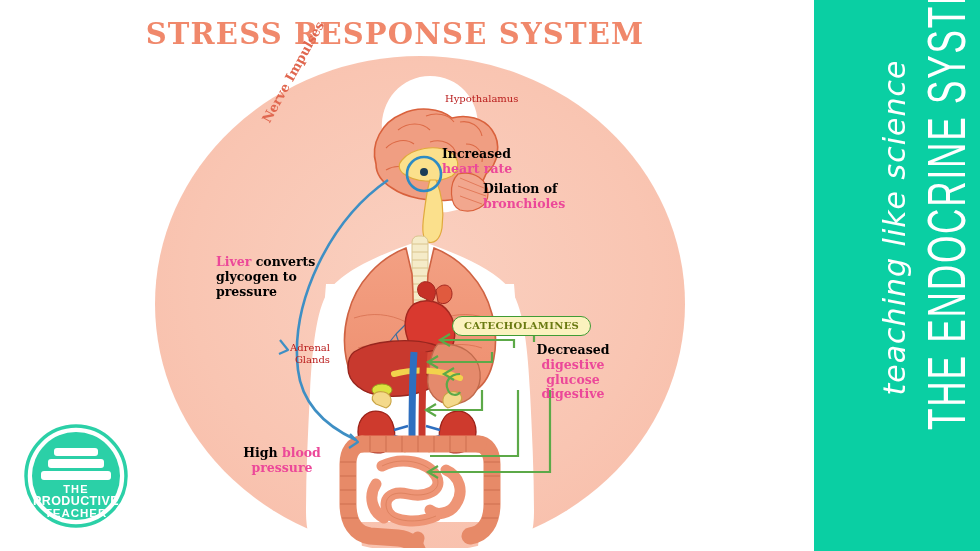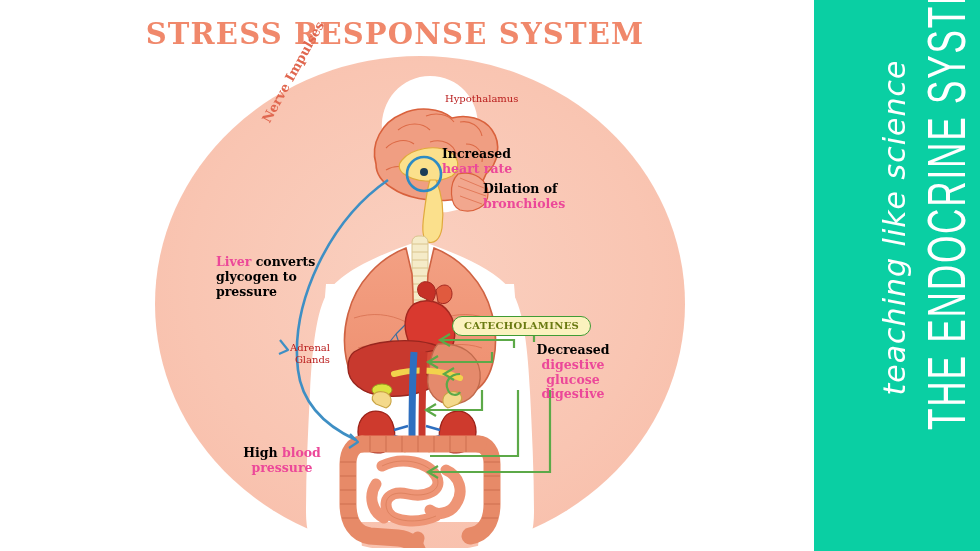--- a/index.html
+++ b/index.html
@@ -359,20 +359,36 @@
     <span class="teal">Decreased</span><br>
     <span class="navy">digestive</span><br>
     <span class="navy">glucose</span><br>
     <span class="navy">digestive</span>
   </div>
 
   <div class="nerve-impulses">Nerve Impulses</div>
 
   <div class="catecholamines">CATECHOLAMINES</div>
 
+  <div class="logo">
+    <svg width="104" height="104" viewBox="0 0 104 104" xmlns="http://www.w3.org/2000/svg">
+      <circle cx="52" cy="52" r="50" fill="none" stroke="#2BD0A7" stroke-width="3.5"></circle>
+      <circle cx="52" cy="52" r="44" fill="#2BD0A7"></circle>
+      <g fill="#ffffff">
+        <rect x="30" y="24" width="44" height="8" rx="3"></rect>
+        <rect x="24" y="35" width="56" height="9" rx="3"></rect>
+        <rect x="17" y="47" width="70" height="9" rx="3"></rect>
+      </g>
+      <g fill="#ffffff" font-family="Liberation Sans, sans-serif" font-weight="bold" text-anchor="middle">
+        <text x="52" y="69" font-size="11" letter-spacing="1.2">THE</text>
+        <text x="52" y="81" font-size="12.5" letter-spacing="0.4">PRODUCTIVE</text>
+        <text x="52" y="93" font-size="11.5" letter-spacing="1">TEACHER</text>
+      </g>
+    </svg>
+  </div>
 
   <div class="sidebar">
     <div class="sb-script-wrap">
       <div class="sb-script">teaching like science</div>
     </div>
     <div class="sb-title-wrap">
       <div class="sb-title">THE ENDOCRINE SYSTEM</div>
     </div>
   </div>
 

